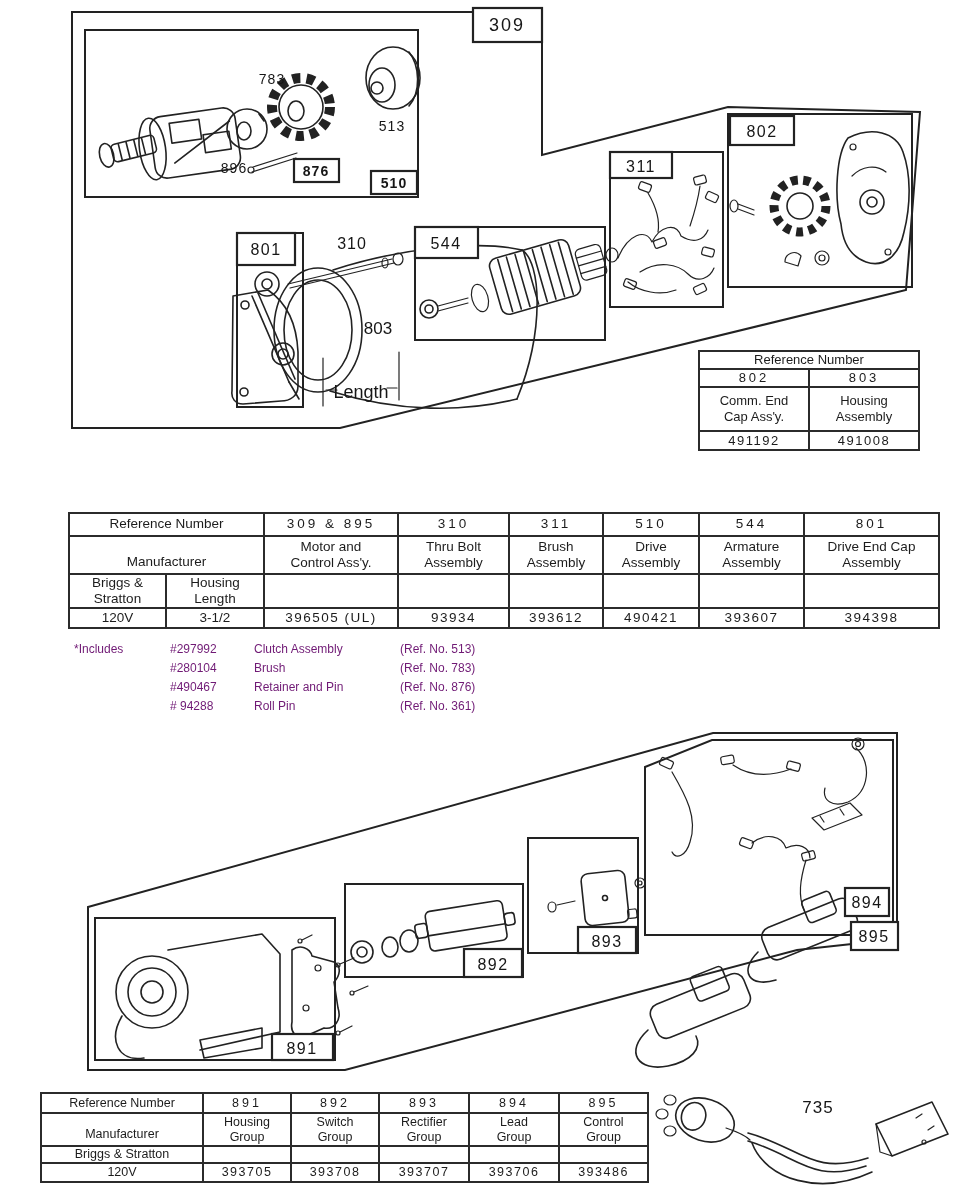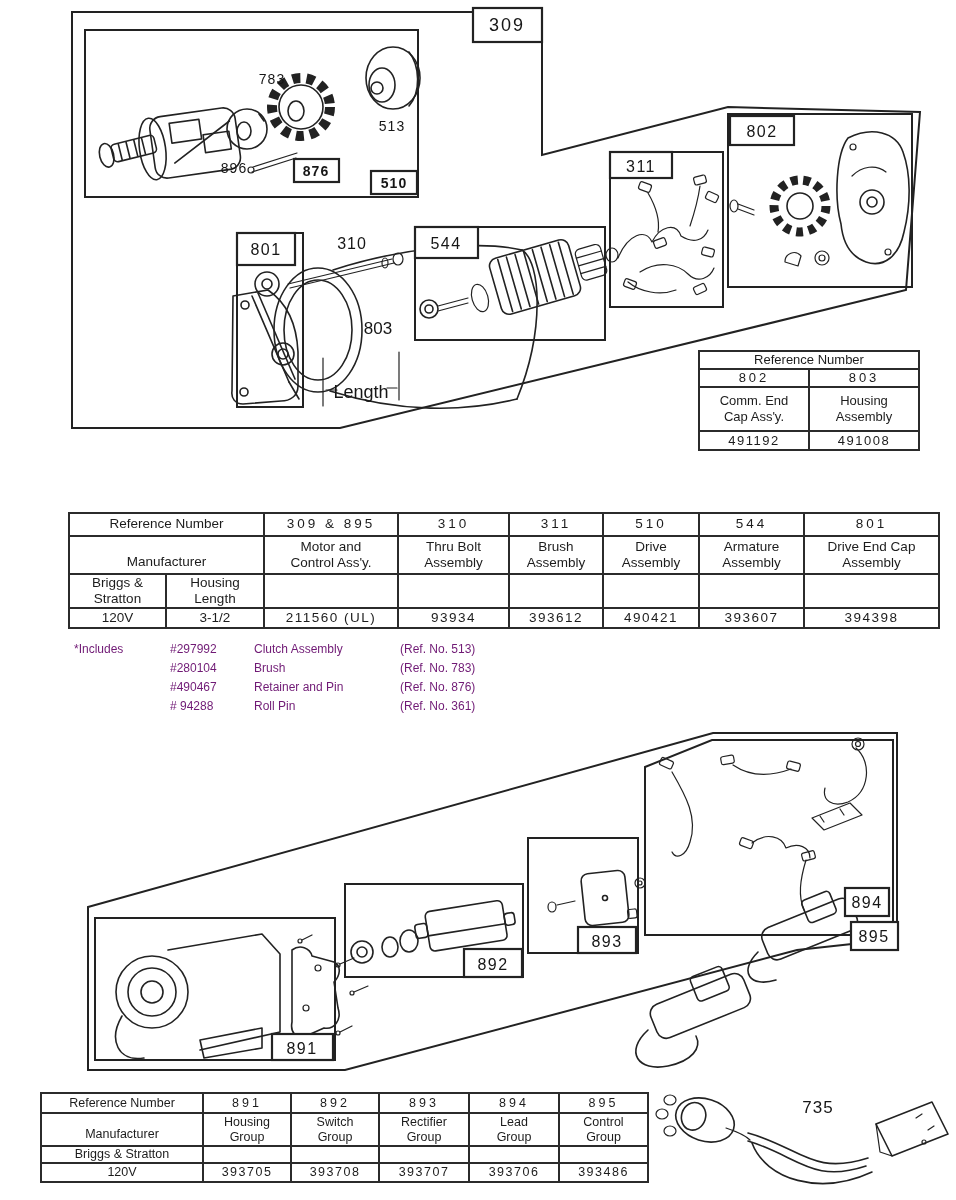--- a/index.html
+++ b/index.html
@@ -401,21 +401,21 @@
     <td></td>
     <td></td>
     <td></td>
     <td></td>
     <td></td>
     <td></td>
   </tr>
   <tr style="height:20px">
     <td><span>120V</span></td>
     <td><span>3-1/2</span></td>
-    <td class="pnum"><span>211560 (UL)</span></td>
+    <td class="pnum"><span>396505 (UL)</span></td>
     <td class="pnum"><span>93934</span></td>
     <td class="pnum"><span>393612</span></td>
     <td class="pnum"><span>490421</span></td>
     <td class="pnum"><span>393607</span></td>
     <td class="pnum"><span>394398</span></td>
   </tr>
 </tbody>
     </table>
 
 <div class="includes">

